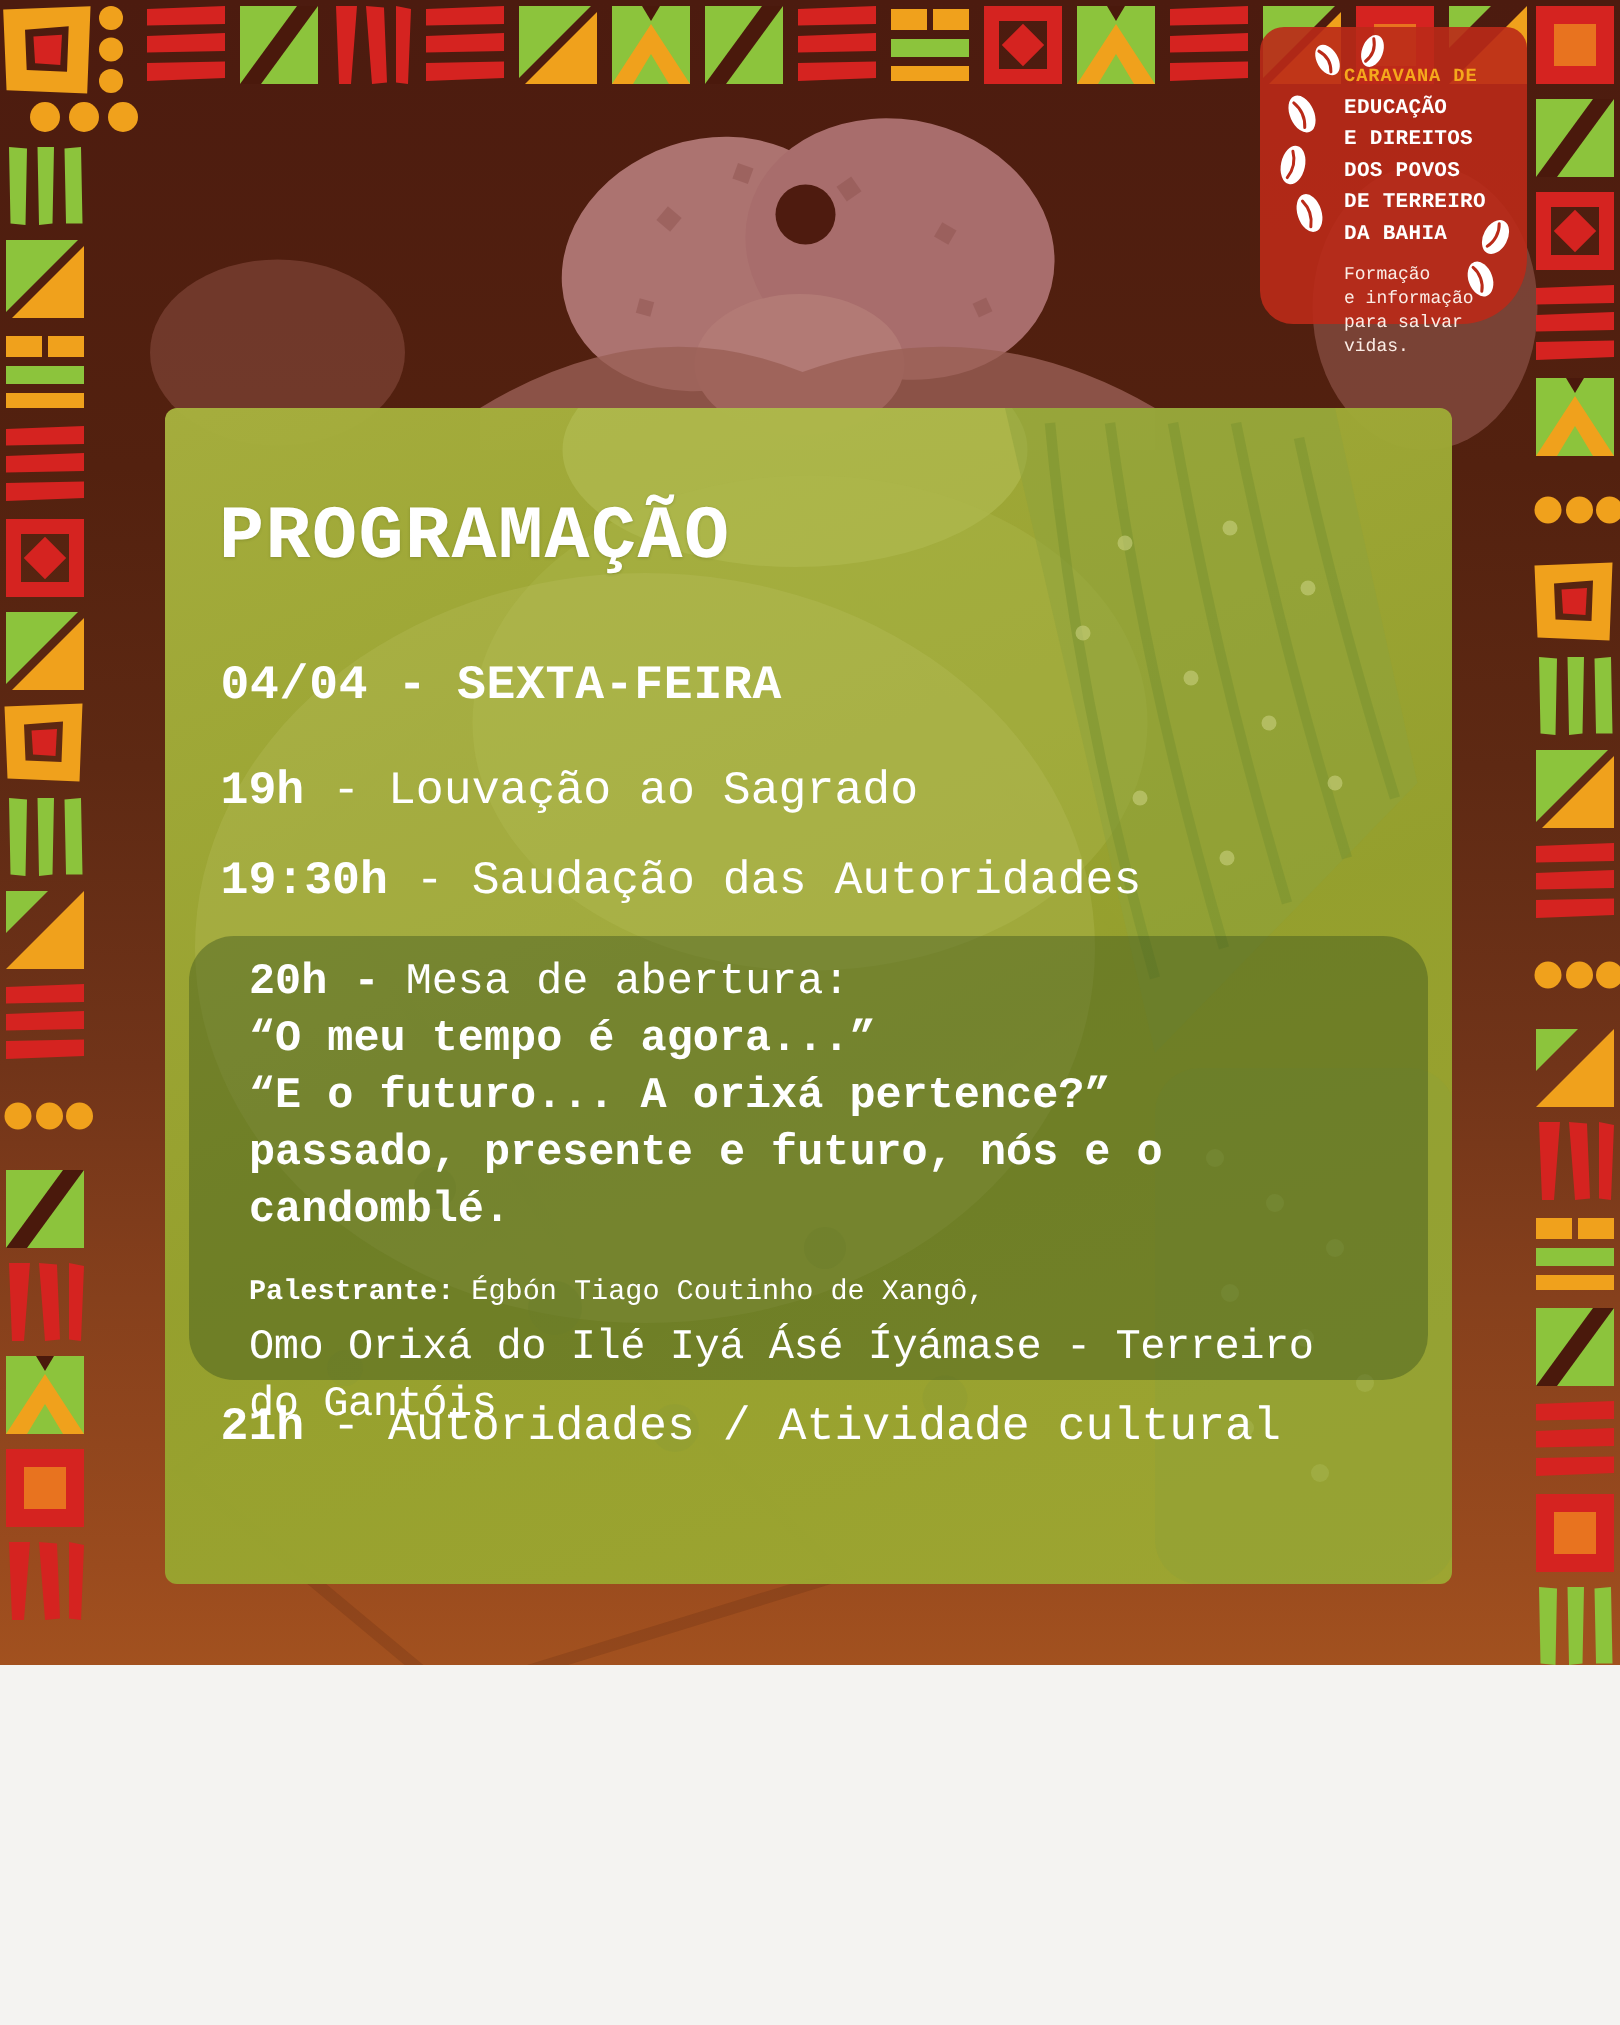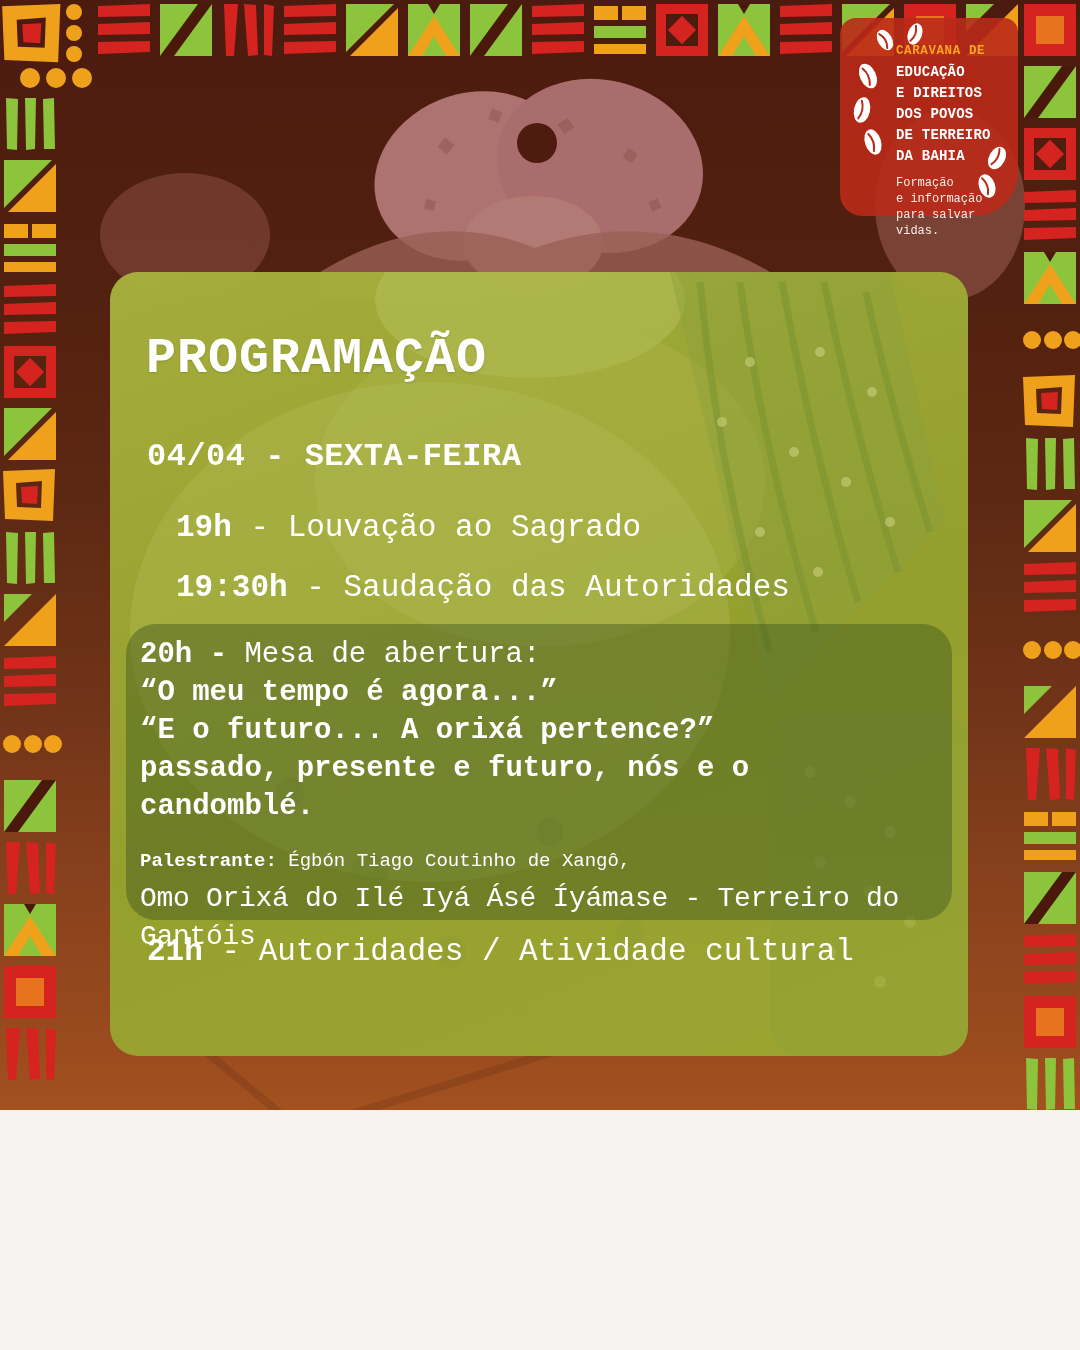--- a/index.html
+++ b/index.html
@@ -10,31 +10,31 @@
   .abs{position:absolute;}
   
   .badge{position:absolute;left:840px;top:18px;width:178px;height:198px;z-index:6;
     background:rgba(186,42,24,.9);border-radius:16px 14px 44px 22px;box-sizing:border-box;
     padding:26px 10px 0 56px;color:#fff;}
   .badge-kicker{font-size:12.5px;font-weight:800;color:#F5A81C;letter-spacing:.6px;margin-bottom:4px;}
   .badge-line{font-size:14px;font-weight:800;line-height:21px;letter-spacing:.2px;}
   .badge-tag{font-size:12px;font-weight:400;line-height:16px;margin-top:8px;color:#FBEDE6;}
   .badge-shells{position:absolute;left:0;top:0;}
   
-  .panel{position:absolute;left:110px;top:272px;width:858px;height:784px;border-radius:28px;overflow:hidden;z-index:4;
+  .panel{position:absolute;left:110px;top:272px;width:858px;height:784px;border-radius:8px;overflow:hidden;z-index:4;
     background:linear-gradient(160deg,rgba(167,177,62,.97) 0%,rgba(150,163,46,.97) 55%,rgba(157,168,50,.97) 100%);}
   .panel-text{position:absolute;left:0;top:0;width:100%;height:100%;color:#fff;}
   .p-title{position:absolute;left:36px;top:58px;font-size:50px;font-weight:800;letter-spacing:1px;
     text-shadow:0 1px 2px rgba(60,70,10,.25);}
   .p-date{position:absolute;left:37px;top:166px;font-size:32px;font-weight:800;letter-spacing:.5px;}
-  .p-item{position:absolute;left:37px;font-size:31px;font-weight:400;margin-left:29px;}
+  .p-item{position:absolute;left:37px;font-size:31px;font-weight:400;}
   .p-item b{font-weight:800;}
   .p-item.i1{top:238px;} .p-item.i2{top:298px;}
   .p-block{position:absolute;left:16px;top:352px;width:826px;height:296px;border-radius:30px;
-    background:rgba(58,82,28,.42);box-sizing:border-box;padding:12px 30px 0 14px;}
+    background:rgba(58,82,28,.42);box-sizing:border-box;padding:12px 30px 0 40px;}
   .b-line{font-size:29px;line-height:38px;font-weight:800;}
   .b-line .light{font-weight:400;}
   .b-speaker{font-size:19px;line-height:38px;margin-top:16px;font-weight:400;}
   .b-speaker b{font-weight:800;}
   .b-speaker2{font-size:28px;line-height:38px;font-weight:400;letter-spacing:-.3px;}
   .p-close{position:absolute;left:37px;top:662px;font-size:31px;font-weight:400;}
   .p-close b{font-weight:800;}
   
   .footer{position:absolute;left:0;top:1110px;width:1080px;height:240px;background:#F4F3F1;}
 </style>

